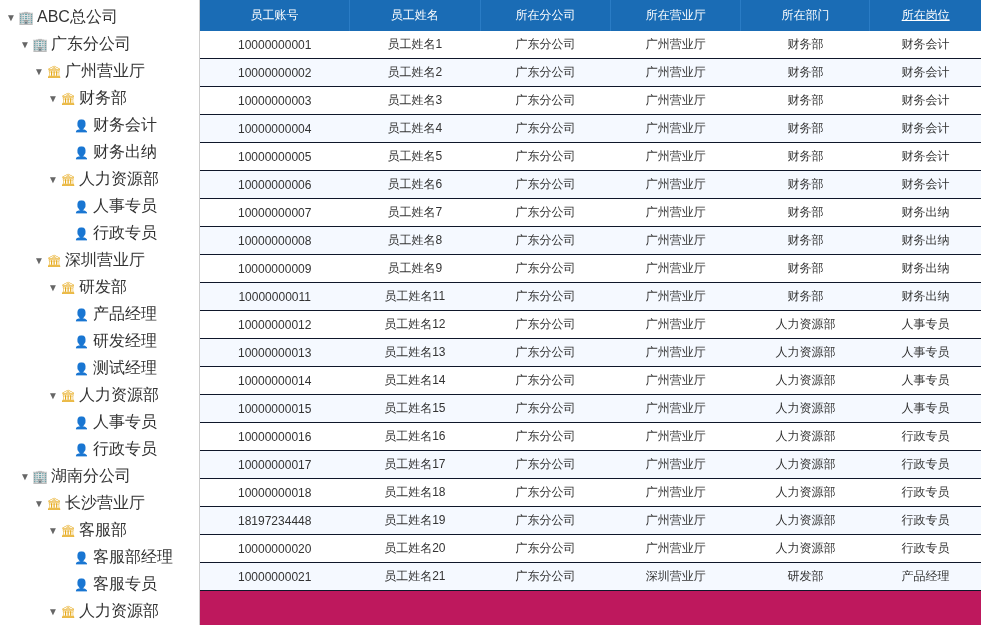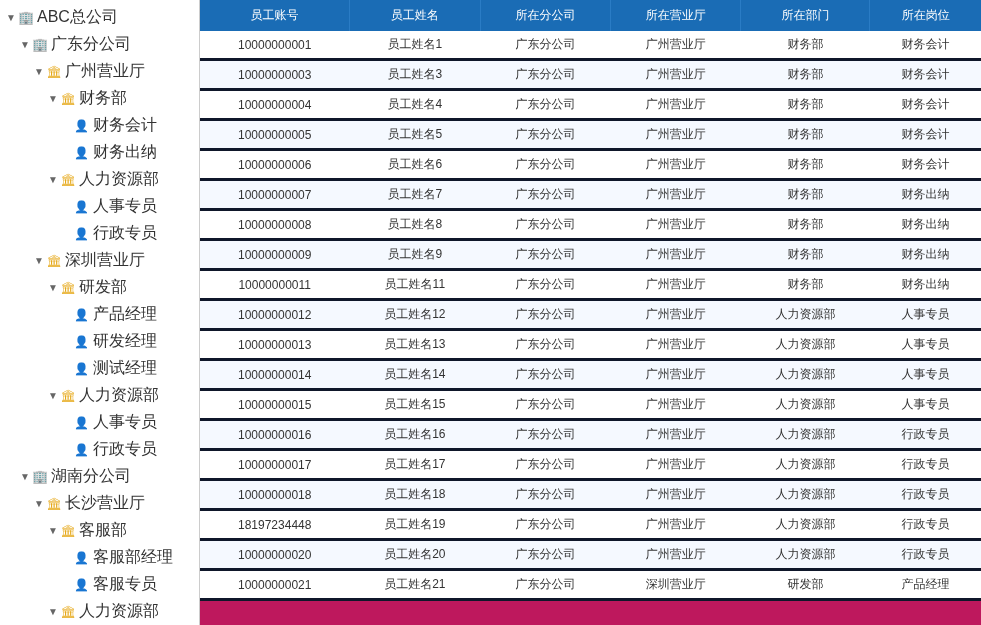--- a/index.html
+++ b/index.html
@@ -72,23 +72,23 @@
       color: #fff;
     }
     thead th {
       padding: 7px 12px;
       font-size: 12px;
       font-weight: normal;
       text-align: center;
       border-right: 1px solid #2a7cc5;
       white-space: nowrap;
     }
-    thead th:last-child { border-right: none; }
+    thead th:last-child { border-right: none; text-decoration: underline; }
     tbody tr {
-      border-bottom: 3px solid #0f172a;
+      border-bottom: 1px solid #0f172a;
     }
     tbody tr:nth-child(even) { background: #f5f9ff; }
     tbody tr:nth-child(odd) { background: #fff; }
     tbody td {
       padding: 5px 12px;
       text-align: center;
       font-size: 12px;
       color: #333;
       white-space: nowrap;
     }
@@ -274,20 +274,28 @@
       <tbody>
       <tr>
             <td>10000000001</td>
             <td>员工姓名1</td>
             <td>广东分公司</td>
             <td>广州营业厅</td>
             <td>财务部</td>
             <td>财务会计</td>
           </tr>
           <tr>
+            <td>10000000002</td>
+            <td>员工姓名2</td>
+            <td>广东分公司</td>
+            <td>广州营业厅</td>
+            <td>财务部</td>
+            <td>财务会计</td>
+          </tr>
+          <tr>
             <td>10000000003</td>
             <td>员工姓名3</td>
             <td>广东分公司</td>
             <td>广州营业厅</td>
             <td>财务部</td>
             <td>财务会计</td>
           </tr>
           <tr>
             <td>10000000004</td>
             <td>员工姓名4</td>

